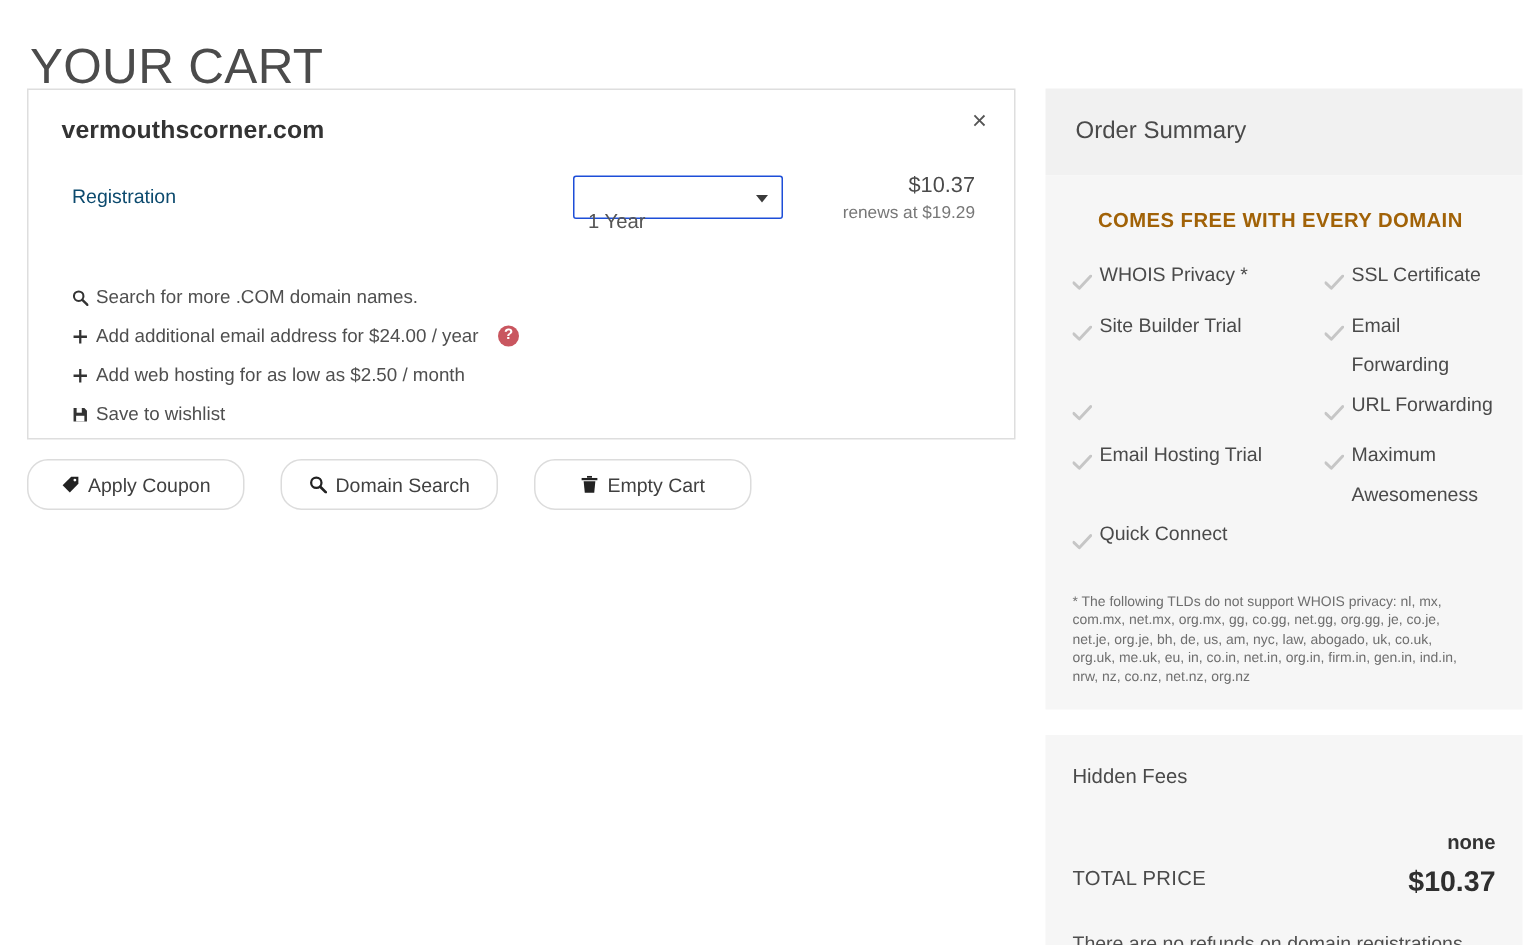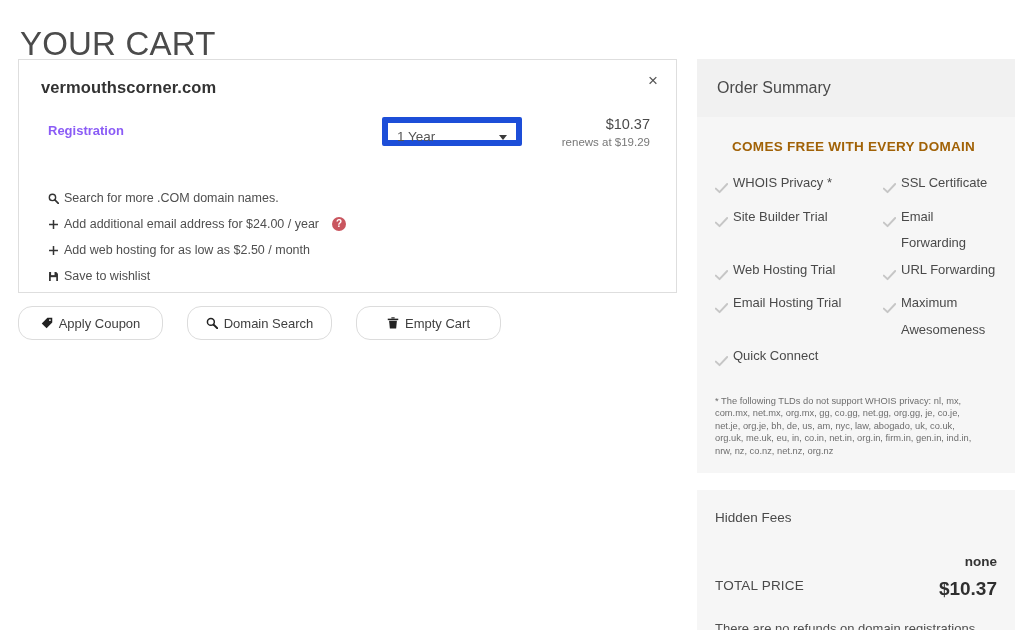--- a/index.html
+++ b/index.html
@@ -60,33 +60,32 @@
 
   .reg-row {
     position: relative;
     margin-top: 20px;
     height: 42px;
   }
   .reg-label {
     position: absolute;
     left: 7px; top: 6px;
     font-size: 13px;
-    color: #8b5cf6;
-    font-weight: bold;
+    color: #0c4a6e;
   }
   .term-select {
     position: absolute;
     left: 341px; top: 0;
     width: 140px; height: 29px;
-    border: 6px solid #1d4ed8;
+    border: 1px solid #1d4ed8;
     background: #fff;
     border-radius: 2px;
     font-size: 13.5px;
     color: #555;
-    padding: 0 22px 0 9px;
+    padding: 16px 22px 0 9px;
     line-height: 27px;
     cursor: pointer;
     position: absolute;
   }
   .term-select .caret {
     position: absolute;
     right: 9px; top: 12px;
     width: 0; height: 0;
     border-left: 4.5px solid transparent;
     border-right: 4.5px solid transparent;
@@ -390,21 +389,20 @@
           <span class="check"><svg width="13" height="11" viewBox="0 0 16 13">
                 <path d="M1 6.6 5.6 11 15 1" fill="none" stroke="#c6c6c6" stroke-width="2.4" stroke-linecap="round" stroke-linejoin="round"></path>
               </svg></span>
           <span>Email Forwarding</span>
         </div>
 
         <div class="free-item">
           <span class="check"><svg width="13" height="11" viewBox="0 0 16 13">
                 <path d="M1 6.6 5.6 11 15 1" fill="none" stroke="#c6c6c6" stroke-width="2.4" stroke-linecap="round" stroke-linejoin="round"></path>
               </svg></span>
-          <span>Web Hosting Trial</span>
         </div>
         <div class="free-item">
           <span class="check"><svg width="13" height="11" viewBox="0 0 16 13">
                 <path d="M1 6.6 5.6 11 15 1" fill="none" stroke="#c6c6c6" stroke-width="2.4" stroke-linecap="round" stroke-linejoin="round"></path>
               </svg></span>
           <span>URL Forwarding</span>
         </div>
 
         <div class="free-item">
           <span class="check"><svg width="13" height="11" viewBox="0 0 16 13">

